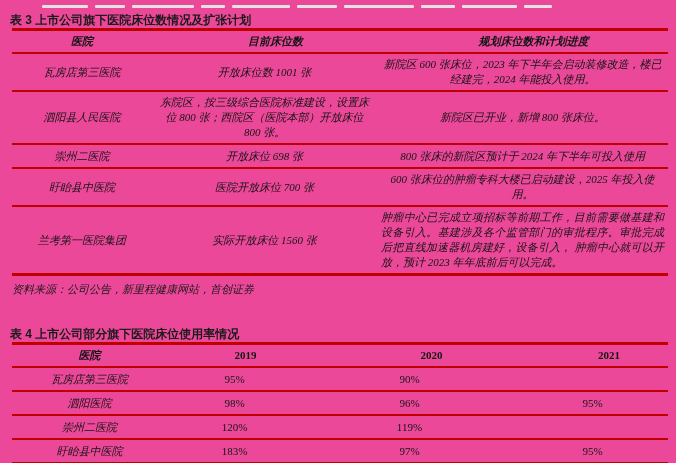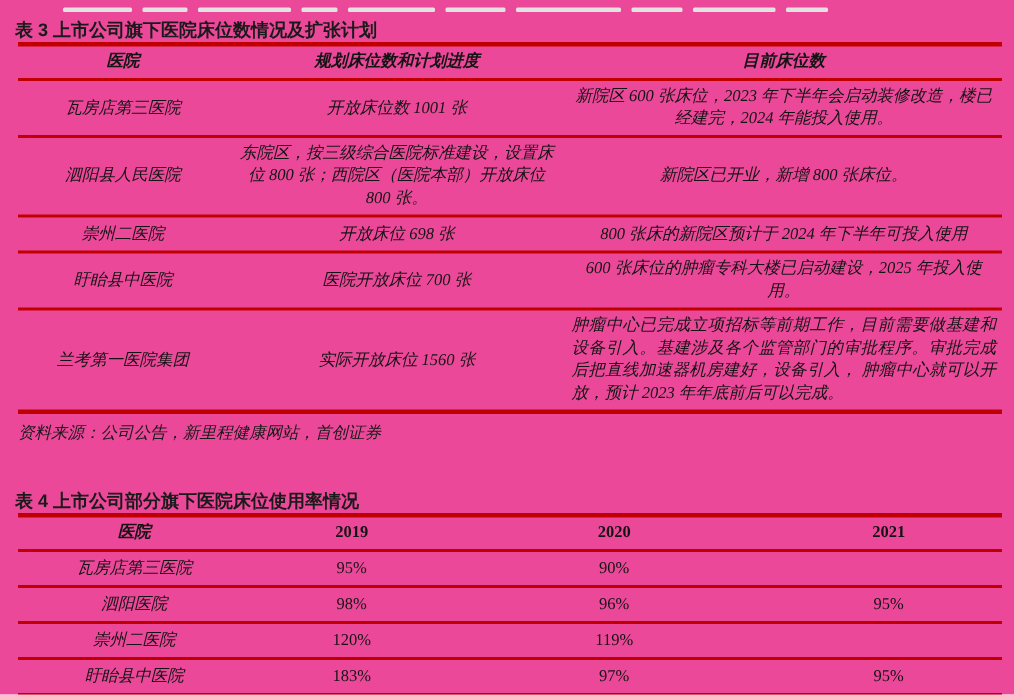--- a/index.html
+++ b/index.html
@@ -25,21 +25,21 @@
   .tbl{margin:0 8px 0 12px;border-top:3px solid #c00000;border-bottom:3px solid #c00000;}
   .trow{display:grid;align-items:center;border-bottom:2px solid #c00000;}
   .trow:last-child{border-bottom:none;}
   .tbl3 .trow{grid-template-columns:140px 225px 1fr;}
   .tbl4 .trow{grid-template-columns:155px 135px 215px 1fr;}
   .cell{
     text-align:center;font-size:11px;line-height:15px;
     padding:3px 4px;font-style:italic;
   }
   .tbl3 .header .cell,.tbl4 .header .cell{font-weight:bold;padding:3px 4px;}
-  .tbl .header{min-height:21px;}
+  .tbl .header{min-height:21px;gap:11px;}
   .trow.r{min-height:22px;}
   .cell.long{text-align:justify;}
   .cell.num{font-style:normal;}
   .source{
     margin:6px 8px 0 12px;font-size:11px;line-height:14px;
     font-style:italic;color:#1a1a1a;
   }
   .gap{height:31px;}
 </style>
 </head>
@@ -60,22 +60,22 @@
     <span style="width:28px"></span>
   </div>
 
   <div class="content">
 
     <div class="tbl-title">表 3 上市公司旗下医院床位数情况及扩张计划</div>
 
     <div class="tbl tbl3">
       <div class="trow header">
         <div class="cell">医院</div>
+        <div class="cell">目前床位数</div>
         <div class="cell">规划床位数和计划进度</div>
-        <div class="cell">目前床位数</div>
       </div>
 
       <div class="trow r">
         <div class="cell">瓦房店第三医院</div>
         <div class="cell">开放床位数 1001 张</div>
         <div class="cell">新院区 600 张床位，2023 年下半年会启动装修改造，楼已经建完，2024 年能投入使用。</div>
       </div>
 
       <div class="trow r">
         <div class="cell">泗阳县人民医院</div>

